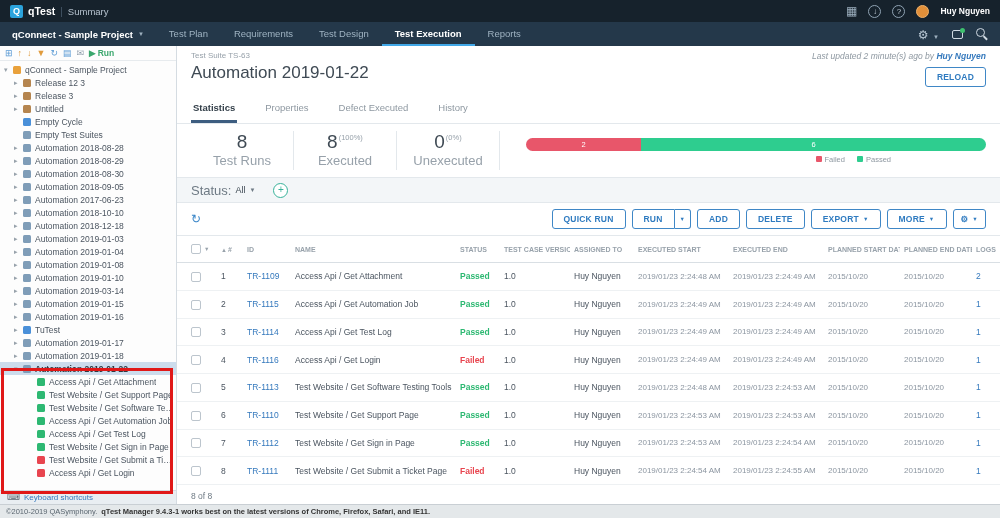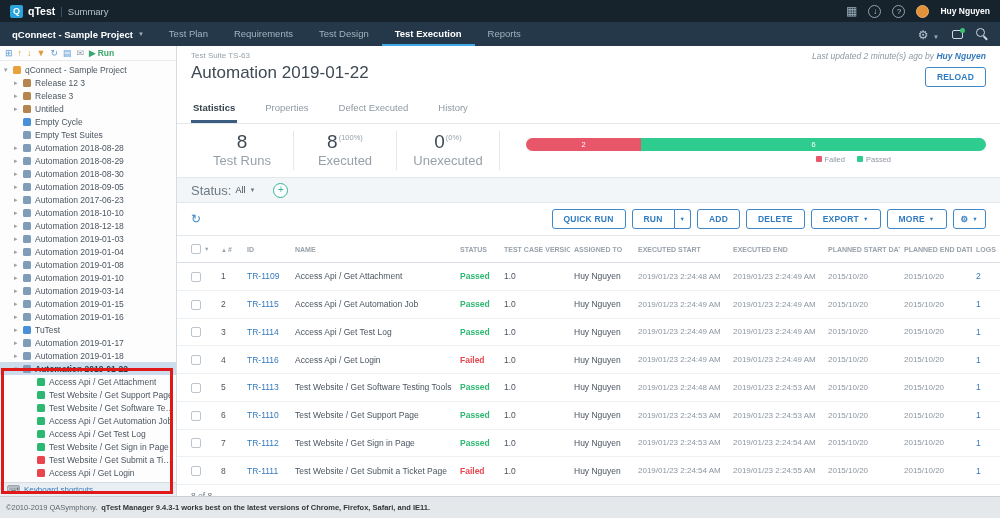--- a/index.html
+++ b/index.html
@@ -121,21 +121,21 @@
   .hcaret { font-size:5.5px; color:#98a2ab; margin-left:3px; vertical-align:middle; }
   .sortglyph { font-size:6px; color:#98a2ab; margin-right:1px; }
   a.idlink, a.loglink { color:#3579bd; text-decoration:none; cursor:pointer; }
   .st { font-weight:bold; }
   .st.passed { color:#2db872; }
   .st.failed { color:#e8454f; }
   td.datecell { color:#8b95a0; font-size:8px; }
   .rowcount { font-size:8.5px; color:#6e7a84; padding:6px 14px; }
 
   
-  .footer { height:22px; background:#e4e8ea; border-top:1px solid #c9cfd4; display:flex; align-items:center; gap:4px; padding:0 6px; font-size:7.5px; flex:0 0 auto; }
+  .footer { height:14px; background:#e4e8ea; border-top:1px solid #c9cfd4; display:flex; align-items:center; gap:4px; padding:0 6px; font-size:7.5px; flex:0 0 auto; }
   .copy { color:#5a6670; }
   .vernote { color:#333; font-weight:bold; }
 </style>
 </head>
 <body>
 
 <div class="app">
 
   <header class="topbar">
     <div class="brand">

